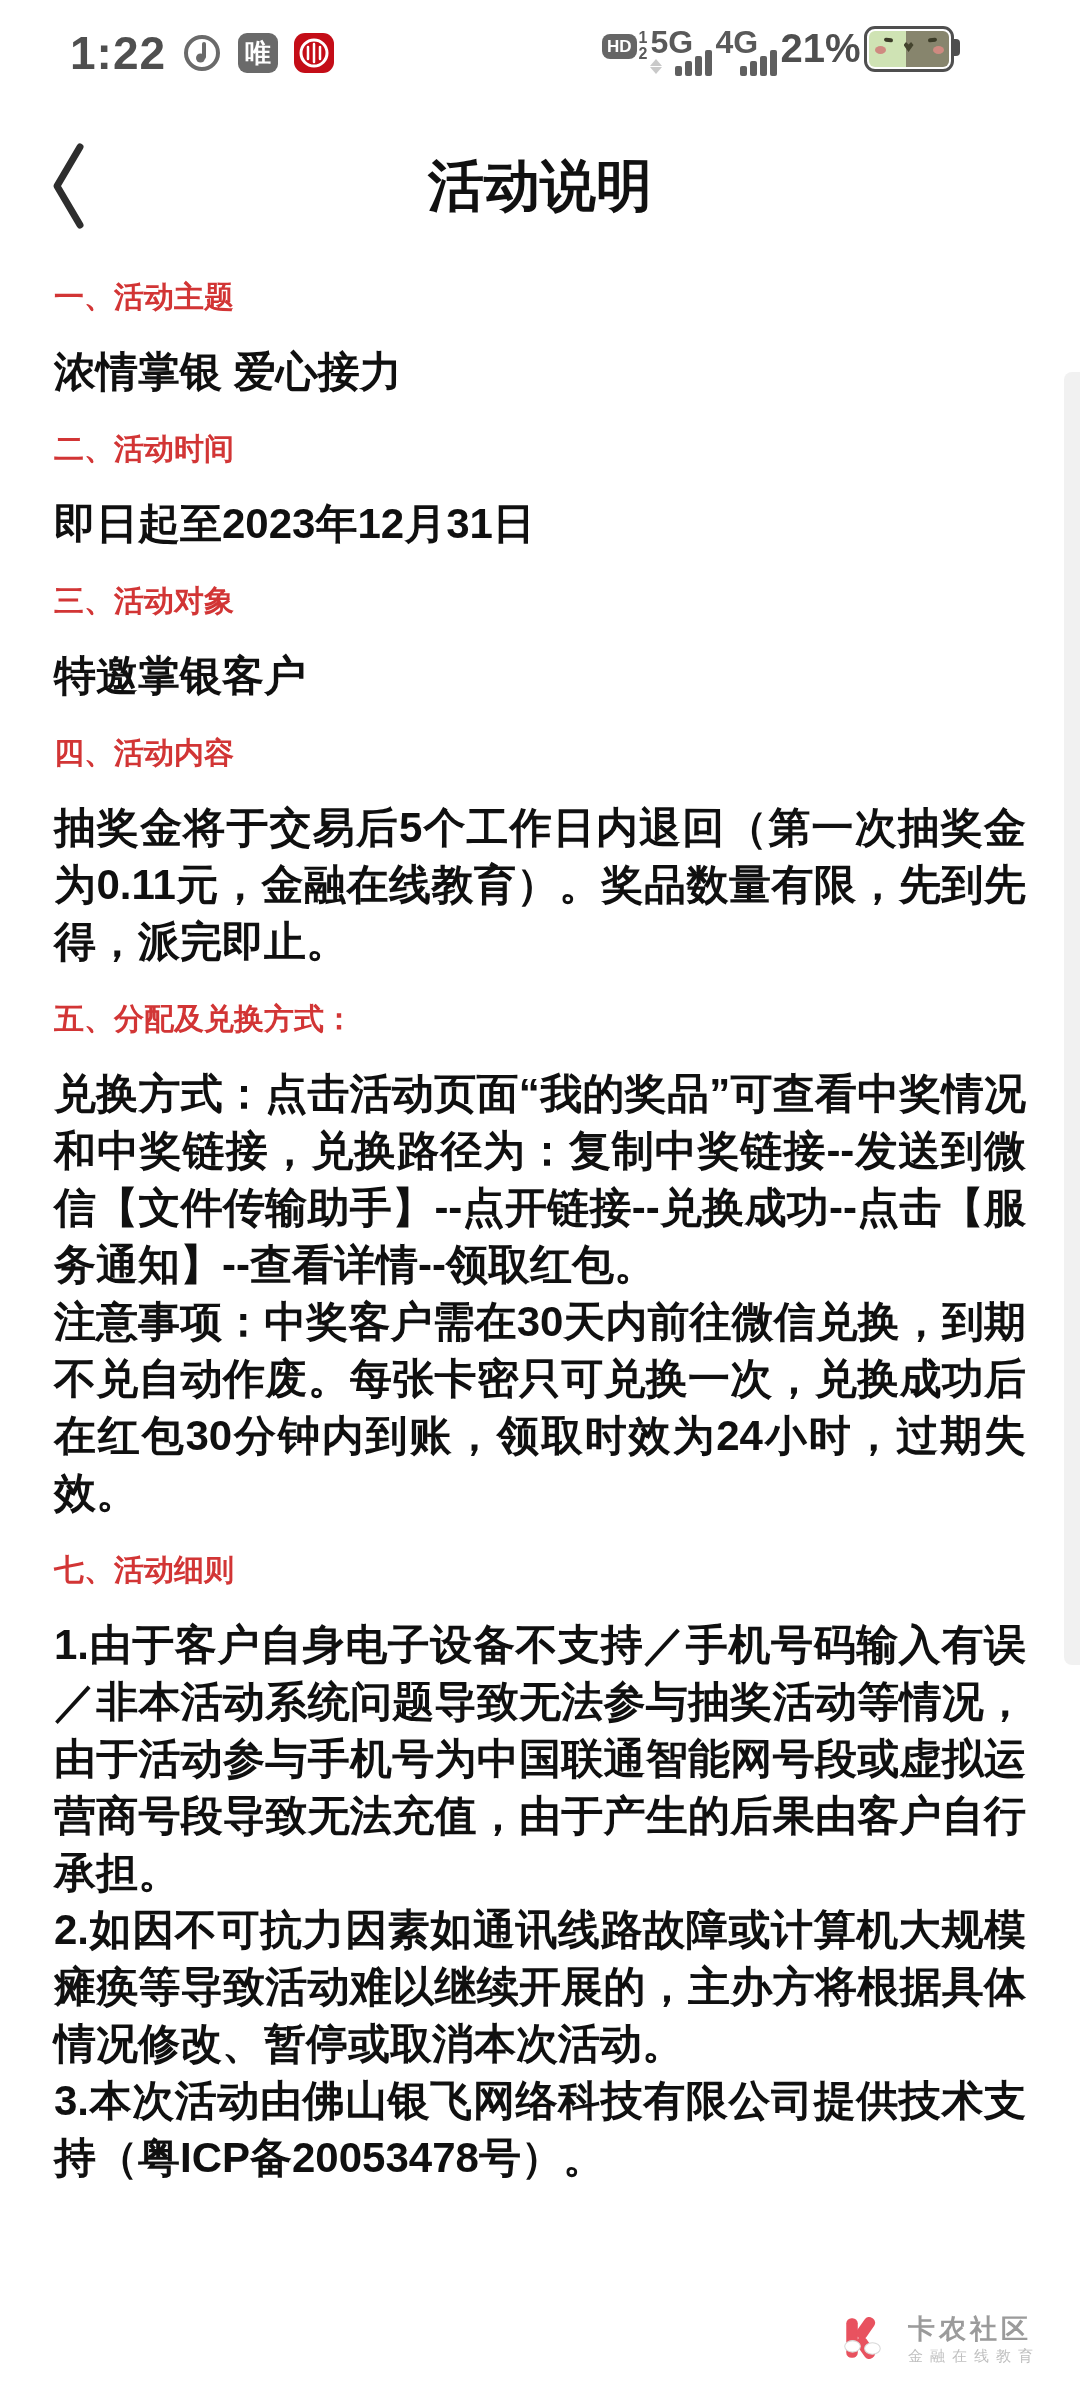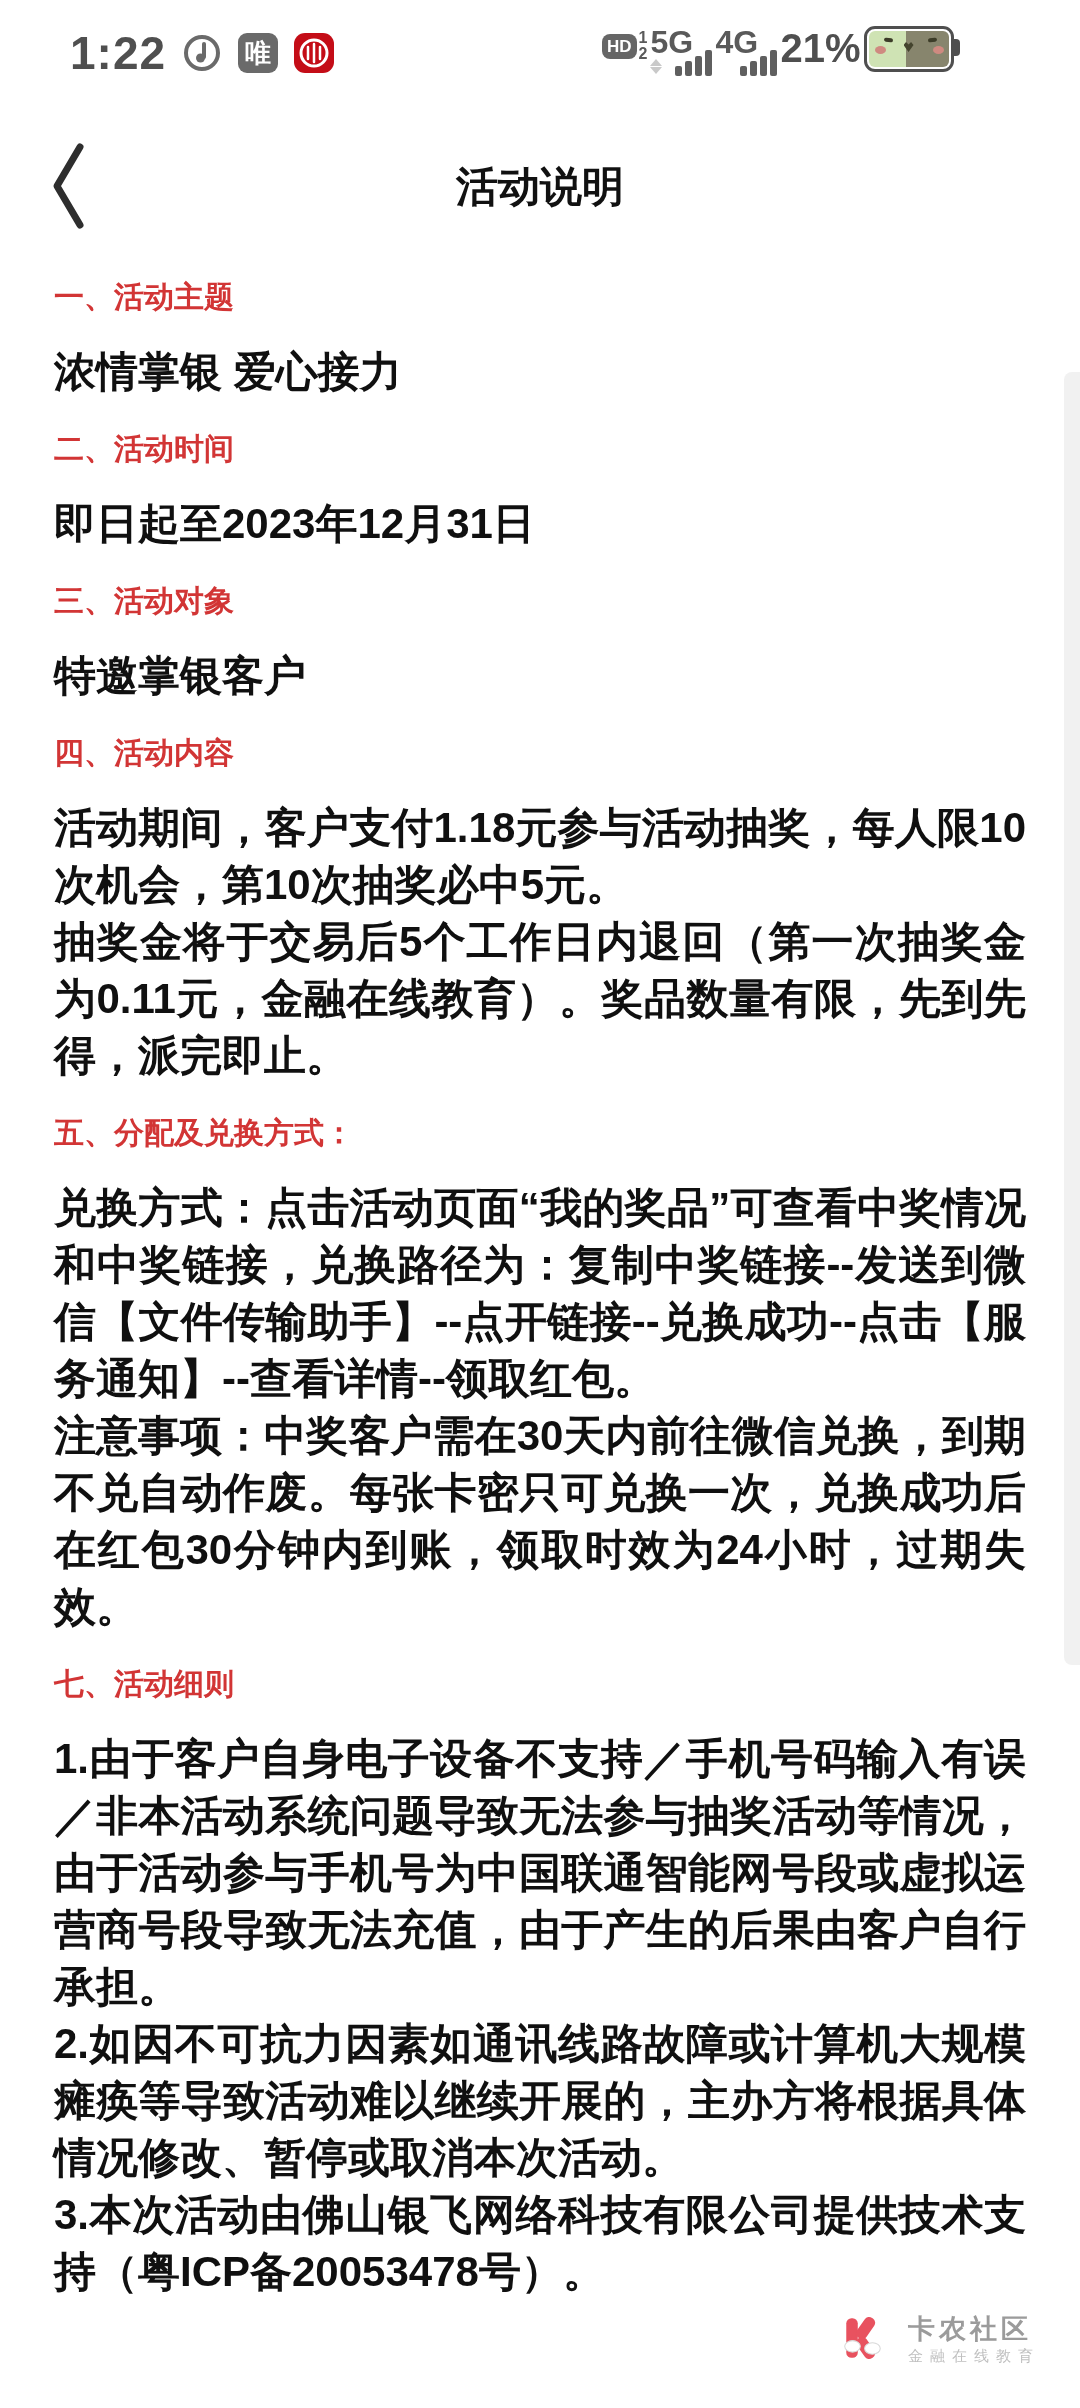--- a/index.html
+++ b/index.html
@@ -44,21 +44,21 @@
   .face-blush{width:11px; height:8px; border-radius:50%; background:#cf8a80; top:17px;}
   .face-blush.l{left:8px;}
   .face-blush.r{right:7px;}
   .face-nose{left:37px; top:13px; width:10px; height:10px; background:#44442e;
              clip-path:polygon(50% 100%, 0 30%, 25% 0, 50% 25%, 75% 0, 100% 30%);}
   
   .header{position:absolute; top:128px; left:0; right:0; height:118px;}
   .back{position:absolute; left:48px; top:12px; width:56px; height:96px; display:flex;
         align-items:center; cursor:pointer;}
   .title{position:absolute; left:0; right:0; top:0; height:100%; display:flex;
-         align-items:center; justify-content:center; font-size:42px; font-weight:900; color:#111;}
+         align-items:center; justify-content:center; font-size:56px; font-weight:900; color:#111;}
   
   .content{position:absolute; top:268px; left:54px; right:54px; color:var(--ink);}
   .sec-heading{font-size:30px; font-weight:900; color:var(--accent); line-height:57px;
                margin:20px 0 18px 0;}
   .sec-heading:first-child{margin-top:0;}
   .sec-para{font-size:42px; font-weight:bold; line-height:57px; color:var(--ink);
             text-align:justify; word-break:break-all;}
   
   .scrollbar{position:absolute; right:0; top:372px; width:16px; height:1293px;
              background:var(--scroll); border-radius:8px 0 0 8px;}
@@ -151,21 +151,20 @@
   </div>
 
   <div class="content">
       <div class="sec-heading">一、活动主题</div>
       <div class="sec-para">浓情掌银 爱心接力</div>
       <div class="sec-heading">二、活动时间</div>
       <div class="sec-para">即日起至2023年12月31日</div>
       <div class="sec-heading">三、活动对象</div>
       <div class="sec-para">特邀掌银客户</div>
       <div class="sec-heading">四、活动内容</div>
-      <div class="sec-para">活动期间，客户支付1.18元参与活动抽奖，每人限10次机会，第10次抽奖必中5元。</div>
       <div class="sec-para">抽奖金将于交易后5个工作日内退回（第一次抽奖金为0.11元，金融在线教育）。奖品数量有限，先到先得，派完即止。</div>
       <div class="sec-heading">五、分配及兑换方式：</div>
       <div class="sec-para">兑换方式：点击活动页面“我的奖品”可查看中奖情况和中奖链接，兑换路径为：复制中奖链接--发送到微信【文件传输助手】--点开链接--兑换成功--点击【服务通知】--查看详情--领取红包。</div>
       <div class="sec-para">注意事项：中奖客户需在30天内前往微信兑换，到期不兑自动作废。每张卡密只可兑换一次，兑换成功后在红包30分钟内到账，领取时效为24小时，过期失效。</div>
       <div class="sec-heading">七、活动细则</div>
       <div class="sec-para">1.由于客户自身电子设备不支持／手机号码输入有误／非本活动系统问题导致无法参与抽奖活动等情况，由于活动参与手机号为中国联通智能网号段或虚拟运营商号段导致无法充值，由于产生的后果由客户自行承担。</div>
       <div class="sec-para">2.如因不可抗力因素如通讯线路故障或计算机大规模瘫痪等导致活动难以继续开展的，主办方将根据具体情况修改、暂停或取消本次活动。</div>
       <div class="sec-para">3.本次活动由佛山银飞网络科技有限公司提供技术支持（粤ICP备20053478号）。</div>
     </div>
 

